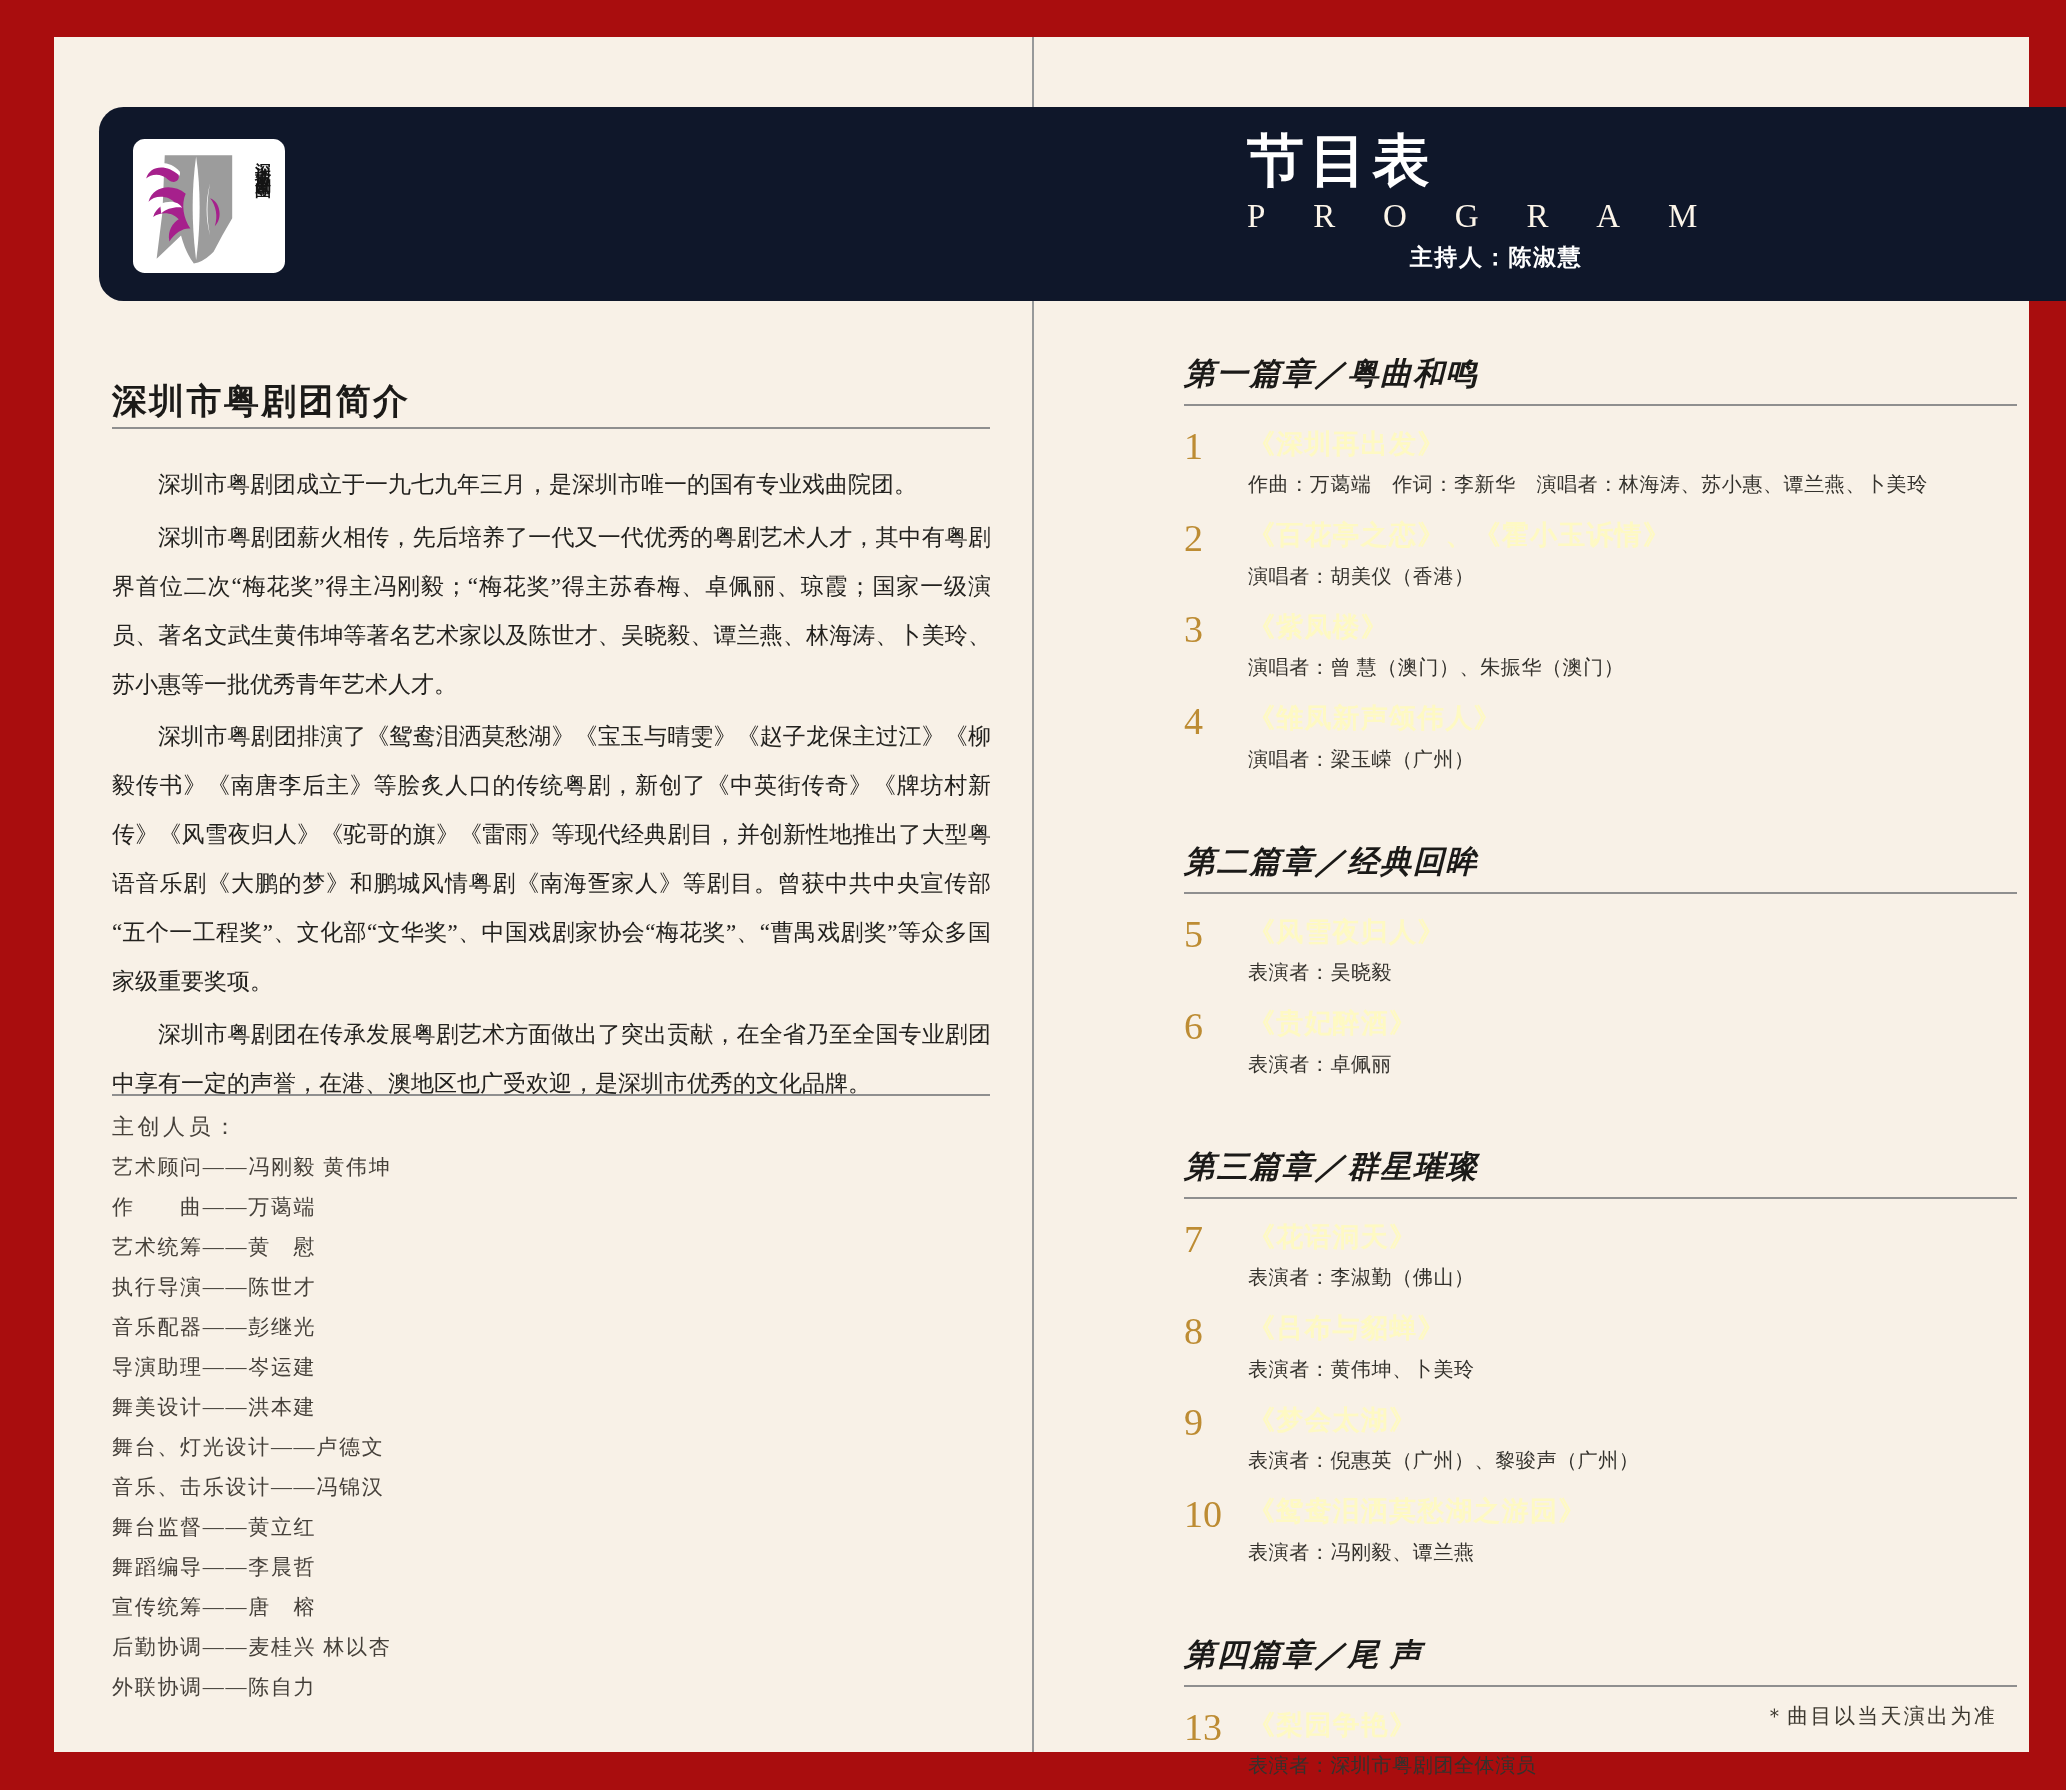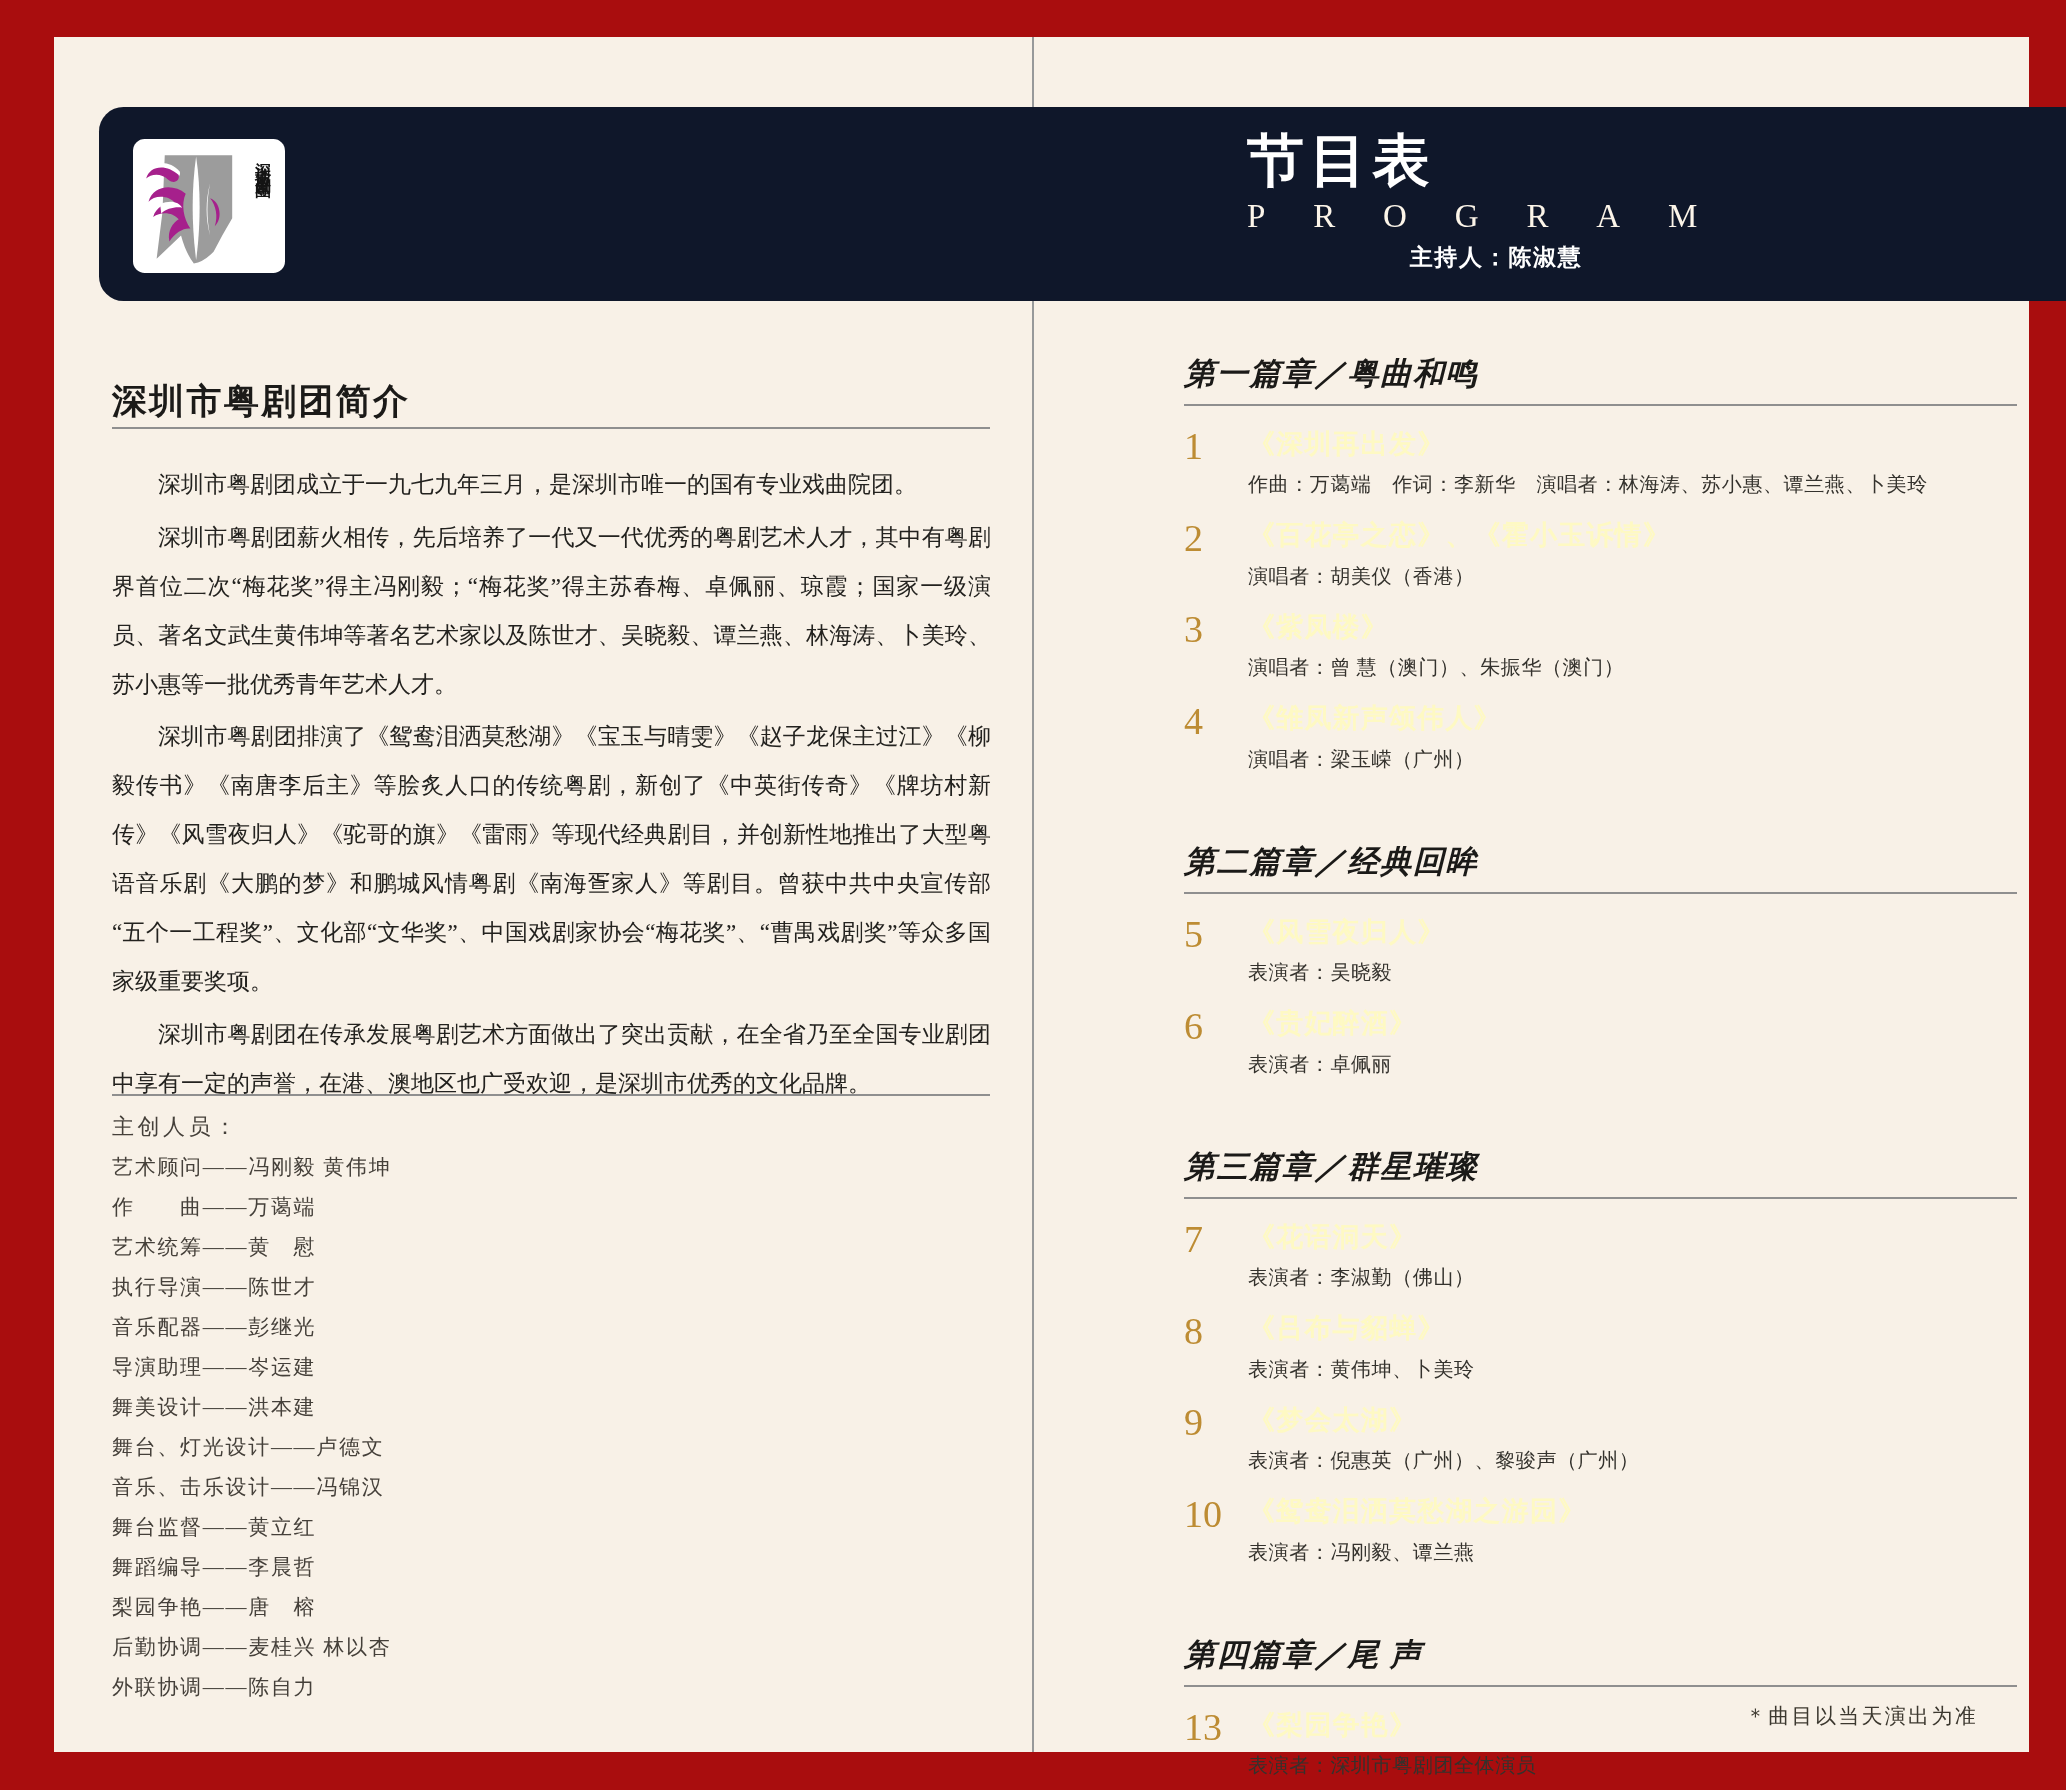--- a/index.html
+++ b/index.html
@@ -39,21 +39,21 @@
   
   .program{position:absolute;left:1184px;top:353px;width:833px;}
   .chapter{margin-bottom:69px;}
   .ch-head{margin:0;font-size:31px;font-weight:900;letter-spacing:1.7px;color:#1b1a18;font-style:italic;}
   .ch-rule{height:1.7px;background:#8f8f8f;margin-top:9.3px;}
   .p-item{display:flex;margin-top:21px;}
   .p-no{flex:0 0 64px;font-size:38px;line-height:36px;color:#bd8c33;padding-top:1.2px;}
   .p-body{flex:1;}
   .p-title{font-size:27px;line-height:34px;font-weight:bold;letter-spacing:1.2px;color:#fef9c3;}
   .p-detail{margin-top:10.5px;font-size:20px;line-height:26px;color:#34322d;letter-spacing:0.6px;}
-  .footnote{position:absolute;right:88px;top:1702px;font-size:21px;letter-spacing:2.3px;color:#3c382f;}
+  .footnote{position:absolute;right:69px;top:1702px;font-size:21px;letter-spacing:2.3px;color:#3c382f;}
 </style>
 </head>
 <body>
 
 <div class="canvas">
 
   <div class="sheet"></div>
   <div class="divider"></div>
 
   <div class="band">
@@ -97,21 +97,21 @@
         <div class="credit-line">作　　曲——万蔼端</div>
         <div class="credit-line">艺术统筹——黄　慰</div>
         <div class="credit-line">执行导演——陈世才</div>
         <div class="credit-line">音乐配器——彭继光</div>
         <div class="credit-line">导演助理——岑运建</div>
         <div class="credit-line">舞美设计——洪本建</div>
         <div class="credit-line">舞台、灯光设计——卢德文</div>
         <div class="credit-line">音乐、击乐设计——冯锦汉</div>
         <div class="credit-line">舞台监督——黄立红</div>
         <div class="credit-line">舞蹈编导——李晨哲</div>
-        <div class="credit-line">梨园争艳——唐　榕</div>
+        <div class="credit-line">宣传统筹——唐　榕</div>
         <div class="credit-line">后勤协调——麦桂兴 林以杏</div>
         <div class="credit-line">外联协调——陈自力</div>
       </div>
   </div>
 
   <div class="program">
       <section class="chapter">
         <h2 class="ch-head">第一篇章／粤曲和鸣</h2>
         <div class="ch-rule"></div>
         <div class="p-item">

